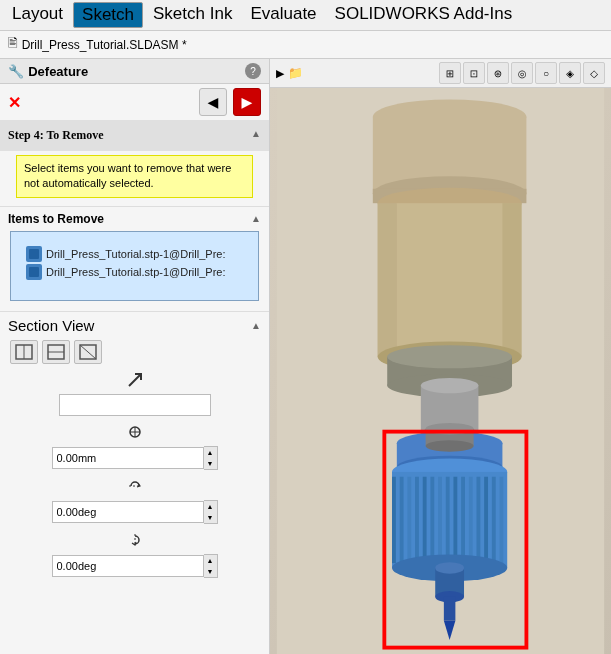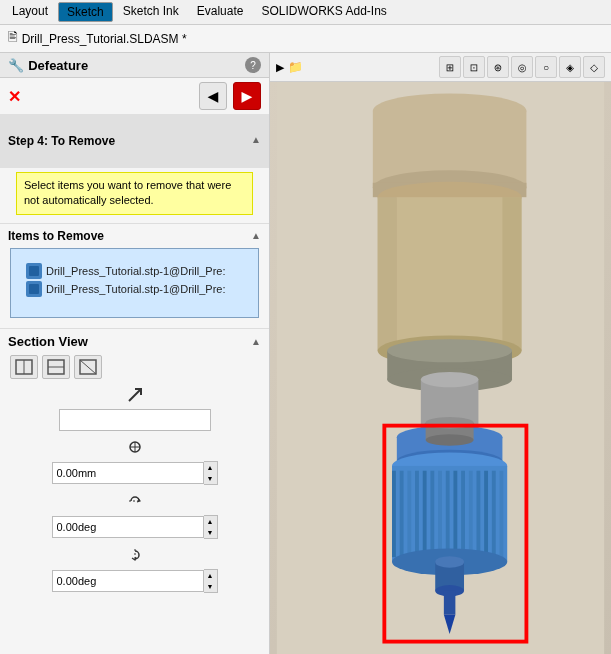--- a/index.html
+++ b/index.html
@@ -16,21 +16,21 @@
     .menu-bar {
       display: flex;
       background: #f0f0f0;
       border-bottom: 1px solid #ccc;
       padding: 2px 4px;
       gap: 2px;
     }
     .menu-item {
       padding: 2px 8px;
       cursor: pointer;
-      font-size: 12px;
+      font-size: 17px;
       border-radius: 2px;
     }
     .menu-item.active { background: #0369a1; border: 1px solid #999; }
 
     
     .title-bar {
       background: #f5f5f5;
       border-bottom: 1px solid #ccc;
       padding: 3px 8px;
       font-size: 12px;
@@ -106,23 +106,24 @@
 
     
     .section {
       border-bottom: 1px solid #ddd;
       padding-bottom: 4px;
     }
     .section-header {
       display: flex;
       align-items: flex-start;
       justify-content: space-between;
-      padding: 20px 8px;
+      padding: 8px 8px;
       background: #e0e0e0;
       cursor: pointer;
+      font-family: Liberation Serif, serif;
     }
     .section-title {
       font-size: 12px;
       font-weight: bold;
     }
     .info-box {
       margin: 4px 16px;
       background: #ffffa0;
       border: 1px solid #e0e000;
       padding: 5px 7px;
@@ -364,21 +365,21 @@
                 <rect x="1" y="1" width="10" height="10" fill="#2060a0" rx="1"></rect>
               </svg>
           </div>
           <span>Drill_Press_Tutorial.stp-1@Drill_Pre:</span>
         </div>
       </div>
     </div>
 
     <div>
       <div style="display:flex;align-items:center;justify-content:space-between;padding:5px 8px 3px 8px;">
-        <span style="font-weight:bold;font-size:13px;">Section View</span>
+        <span style="font-weight:normal;font-size:15px;">Section View</span>
         <span class="chevron">▲</span>
       </div>
       <div class="section-view-toolbar">
         <div class="sv-btn">
           <svg width="18" height="16" viewBox="0 0 18 16">
             <rect x="1" y="1" width="16" height="14" fill="none" stroke="#555" stroke-width="1.5"></rect>
             <line x1="9" y1="1" x2="9" y2="15" stroke="#555" stroke-width="1"></line>
           </svg>
         </div>
         <div class="sv-btn">

